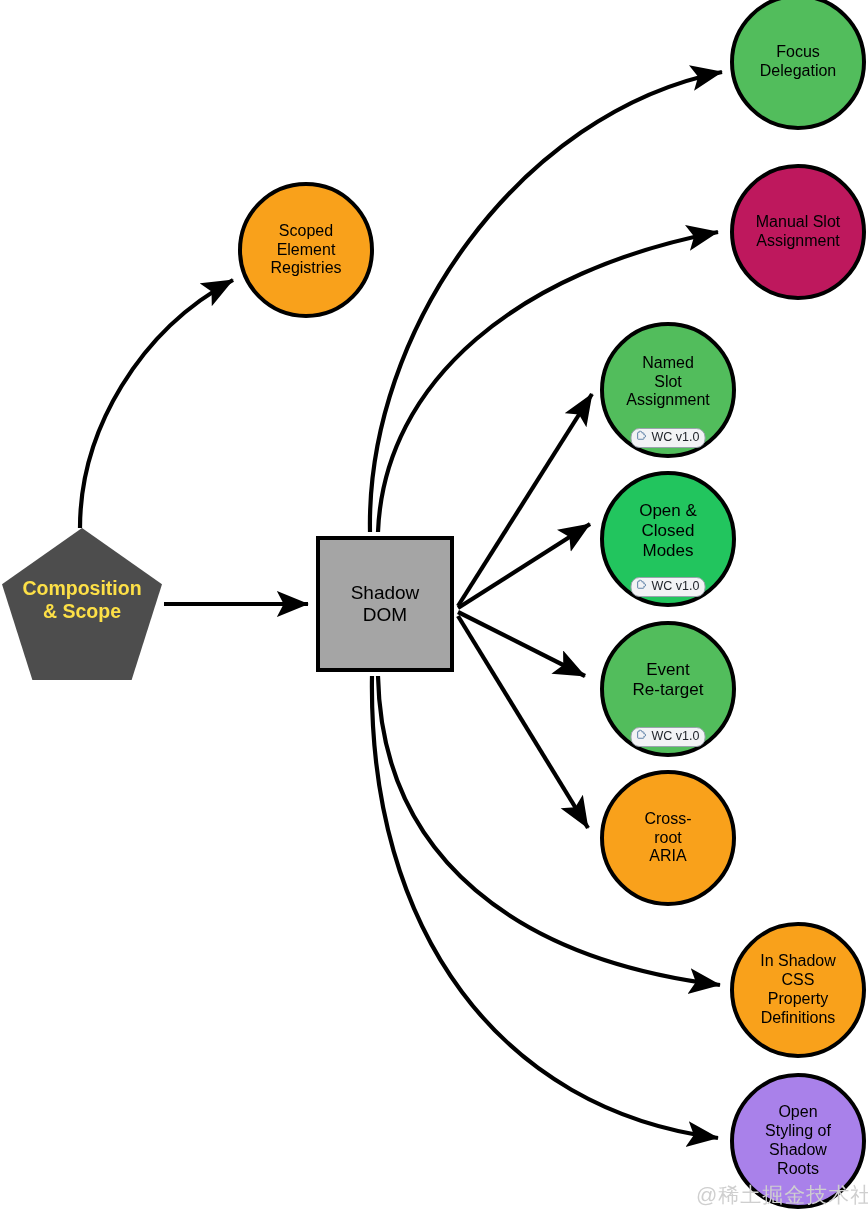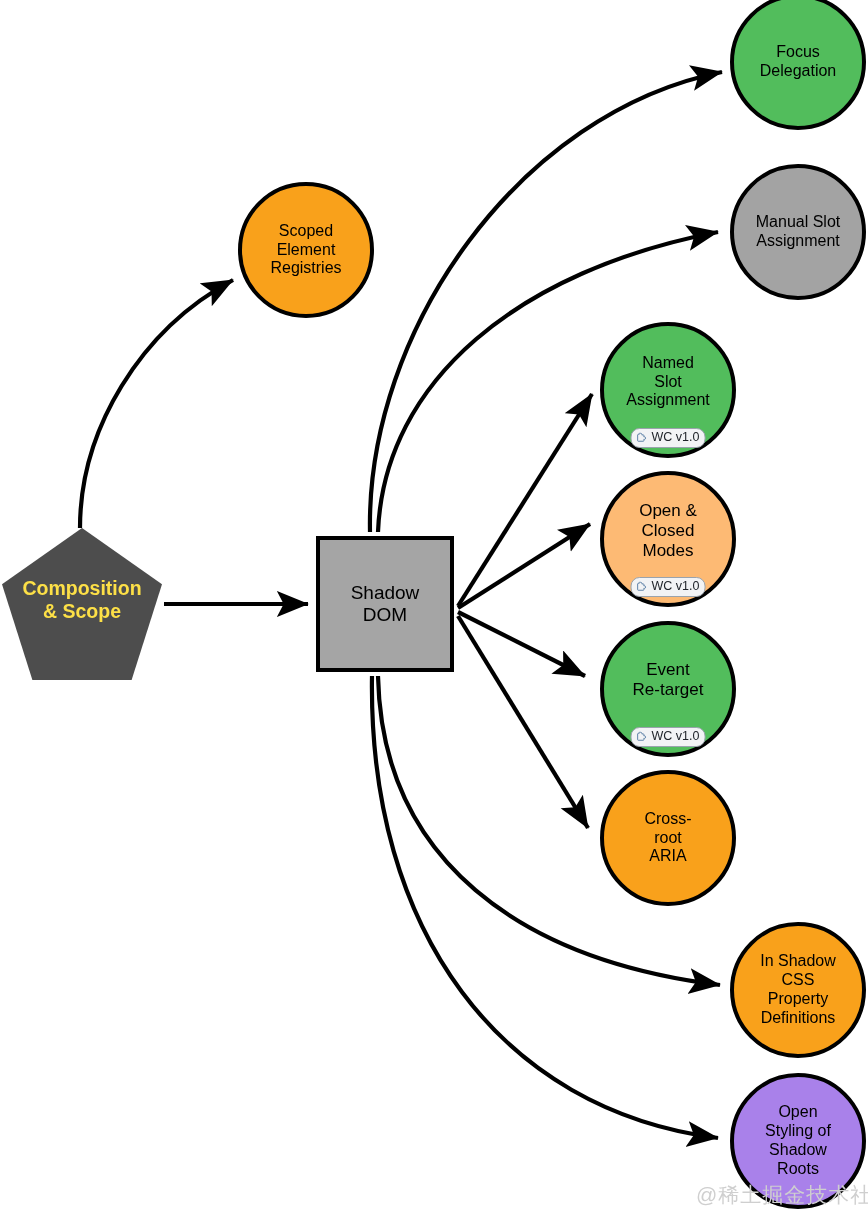--- a/index.html
+++ b/index.html
@@ -66,21 +66,21 @@
     background: #a5a5a5;
     border: 4px solid #000000;
     font-size: 19px;
   }
   .badge {
     position: absolute;
     left: 50%;
     transform: translateX(-50%);
     bottom: 6px;
     display: flex;
-    align-items: center;
+    align-items: flex-start;
     gap: 3px;
     background: #f2f3f5;
     border: 1px solid #9aa3ad;
     border-radius: 9px;
     padding: 1px 5px 1px 4px;
     font-size: 12.5px;
     color: #21252b;
     white-space: nowrap;
     line-height: 1.25;
   }
@@ -134,38 +134,38 @@
     <span class="node-label">Scoped
 Element
 Registries</span>
   </div>
 
   <div class="node node-circle" style="left:730px; top:-6px; width:136px; height:136px; background:#52bd5c; font-size:16px;">
     <span class="node-label">Focus
 Delegation</span>
   </div>
 
-  <div class="node node-circle" style="left:730px; top:164px; width:136px; height:136px; background:#a3a3a3; font-size:16px;">
+  <div class="node node-circle" style="left:730px; top:164px; width:136px; height:136px; background:#be185d; font-size:16px;">
     <span class="node-label">Manual Slot
 Assignment</span>
   </div>
 
   <div class="node node-circle" style="left:600px; top:322px; width:136px; height:136px; background:#52bd5c; font-size:16px;">
     <span class="node-label" style="transform:translateY(-8px);">Named
 Slot
 Assignment</span>
     <span class="badge">
       <svg width="13" height="13" viewBox="0 0 16 16">
         <path d="M6.2 1.6c1 0 1.7.6 1.7 1.3 0 .3-.1.5-.2.7h1.9c.4 0 .7.3.7.7v1.8c.2-.1.4-.2.7-.2.8 0 1.4.7 1.4 1.6s-.6 1.6-1.4 1.6c-.3 0-.5-.1-.7-.2v1.8c0 .4-.3.7-.7.7H3.3c-.4 0-.7-.3-.7-.7V3.6c0-.4.3-.7.7-.7h1.2c-.1-.2-.2-.4-.2-.7 0-.7.9-.6 1.9-.6z" fill="none" stroke="#5b7fa6" stroke-width="1.2" stroke-linejoin="round"></path>
       </svg>
       <span>WC v1.0</span>
     </span>
   </div>
 
-  <div class="node node-circle" style="left:600px; top:471px; width:136px; height:136px; background:#fdba74; font-size:17px;">
+  <div class="node node-circle" style="left:600px; top:471px; width:136px; height:136px; background:#22c55e; font-size:17px;">
     <span class="node-label" style="transform:translateY(-8px);">Open &amp;
 Closed
 Modes</span>
     <span class="badge">
       <svg width="13" height="13" viewBox="0 0 16 16">
         <path d="M6.2 1.6c1 0 1.7.6 1.7 1.3 0 .3-.1.5-.2.7h1.9c.4 0 .7.3.7.7v1.8c.2-.1.4-.2.7-.2.8 0 1.4.7 1.4 1.6s-.6 1.6-1.4 1.6c-.3 0-.5-.1-.7-.2v1.8c0 .4-.3.7-.7.7H3.3c-.4 0-.7-.3-.7-.7V3.6c0-.4.3-.7.7-.7h1.2c-.1-.2-.2-.4-.2-.7 0-.7.9-.6 1.9-.6z" fill="none" stroke="#5b7fa6" stroke-width="1.2" stroke-linejoin="round"></path>
       </svg>
       <span>WC v1.0</span>
     </span>
   </div>

